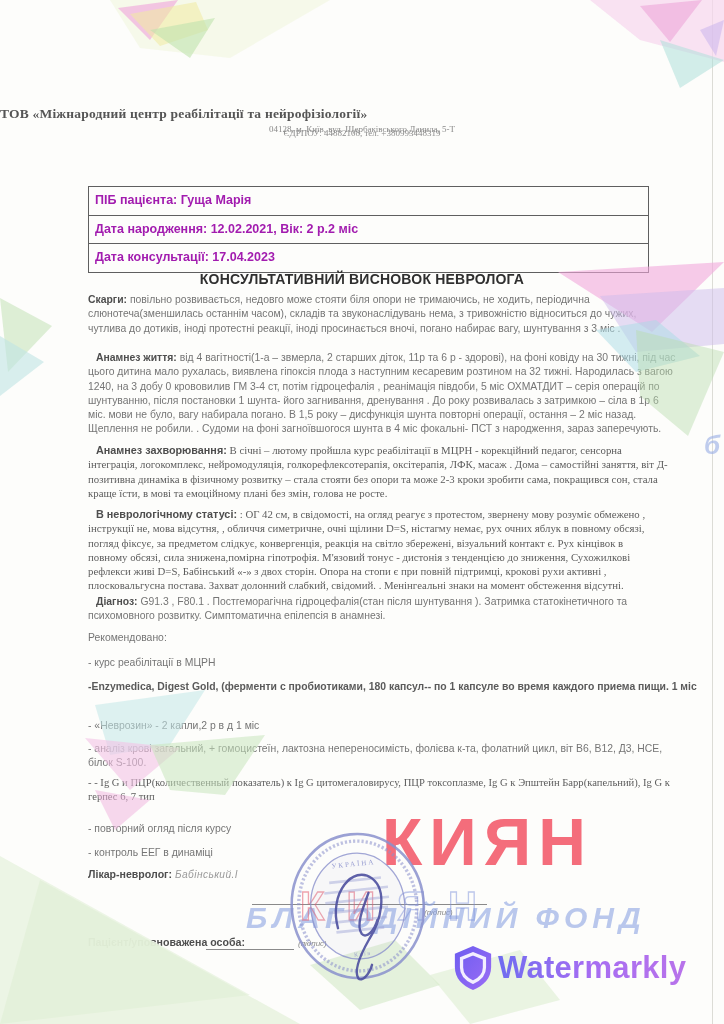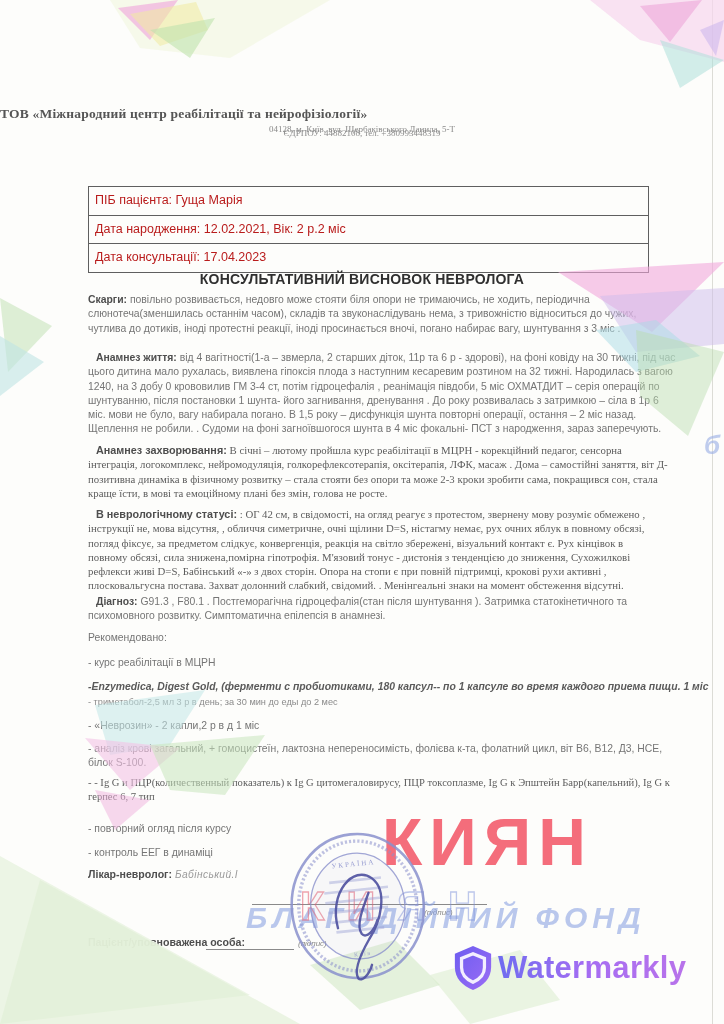--- a/index.html
+++ b/index.html
@@ -10,35 +10,35 @@
   .abs{position:absolute;}
 
   
   .org-name{top:106px;left:0;width:724px;text-align:left;font-family:"Liberation Serif",serif;
     font-weight:bold;font-size:13.5px;color:#555;letter-spacing:.2px;}
   .org-line{left:0;width:724px;text-align:center;font-family:"Liberation Serif",serif;
     font-size:9px;color:#8a8a8a;}
 
   
   .pbox{top:186px;left:88px;width:559px;border:1.4px solid #5f5f5f;}
-  .pbox-row{height:27.5px;line-height:27.5px;padding-left:6px;font-weight:normal;
-    font-size:12.5px;color:#b91c1c;border-bottom:1.4px solid #5f5f5f;}
+  .pbox-row{height:27.5px;line-height:27.5px;padding-left:6px;font-weight:bold;
+    font-size:12.5px;color:#a21caf;border-bottom:1.4px solid #5f5f5f;}
   .pbox-row:last-child{border-bottom:none;}
 
   .doc-title{top:271px;left:0;width:724px;text-align:center;font-weight:bold;
     font-size:14px;color:#2f2f2f;letter-spacing:.2px;}
 
   
   .para{left:88px;font-size:10.4px;line-height:14.3px;color:#757575;}
   .para .lead{font-weight:bold;color:#4e4e4e;}
   .para .lead-serif{font-family:Liberation Sans, sans-serif;font-weight:bold;color:#4e4e4e;margin-left:8px;}
   .para-serif{font-family:"Liberation Serif",serif;font-size:10.8px;color:#5d5d5d;}
 
   .rec{left:88px;font-size:10.4px;line-height:13.5px;color:#757575;}
-  .rec-strong{color:#5a5a5a;font-weight:bold;white-space:nowrap;font-style:italic;}
+  .rec-strong{color:#5a5a5a;font-weight:bold;white-space:nowrap;}
   .rec-small{font-size:9.2px;color:#8a8a8a;white-space:nowrap;}
   .rec-serif{font-family:"Liberation Serif",serif;font-size:10.6px;color:#5d5d5d;}
 
   .doctor-label{font-weight:bold;font-size:10.6px;color:#4e4e4e;}
   .doctor-name{font-style:italic;font-size:10.2px;color:#9a9a9a;letter-spacing:.4px;}
   .sig-line{height:0;border-top:1px solid #8a8a8a;}
   .pidpys{font-style:italic;font-size:8px;color:#8a8a8a;}
   .patient-label{font-size:10.6px;font-weight:bold;color:#4e4e4e;}
 
   
@@ -136,21 +136,20 @@
 
   <p class="abs para content" style="top:595px;width:592px;margin:0;">
     <span class="lead-serif">Діагноз:</span>
     <span>G91.3 , F80.1 . Постгеморагічна гідроцефалія(стан після шунтування ). Затримка статокінетичного та психомовного розвитку. Симптоматична епілепсія в анамнезі.</span>
   </p>
 
   <div class="abs para content lead-serif" style="top:631px;">Рекомендовано:</div>
 
   <div class="abs rec content" style="top:656px;">- курс реабілітації в МЦРН</div>
   <div class="abs rec rec-strong content" style="top:680px;">-Enzymedica, Digest Gold, (ферменти  с пробиотиками, 180 капсул-- по 1 капсуле во время каждого приема пищи. 1 міс</div>
-  <div class="abs rec rec-small content" style="top:696px;">- триметабол-2,5 мл 3 р в день; за 30 мин до еды до 2 мес</div>
   <div class="abs rec content" style="top:719px;">- «Неврозин» - 2 капли,2 р в д  1 міс</div>
   <div class="abs rec content" style="top:742px;width:586px;">- аналіз крові загальний, + гомоцистеїн, лактозна непереносимість, фолієва к-та, фолатний цикл, віт В6, В12, Д3, НСЕ, білок S-100.</div>
   <div class="abs rec rec-serif content" style="top:776px;width:582px;">- - Ig G и ПЦР(количественный показатель) к Ig G цитомегаловирусу, ПЦР токсоплазме,  Ig G к Эпштейн Барр(капельний), Ig G к герпес 6, 7 тип</div>
   <div class="abs rec content" style="top:822px;">- повторний огляд після курсу</div>
   <div class="abs rec content" style="top:846px;">- контроль ЕЕГ в динаміці</div>
 
   <div class="abs doctor-label content" style="top:868px;left:88px;">Лікар-невролог:</div>
   <div class="abs doctor-name content" style="top:869px;left:175px;">Бабінський.І</div>
   <div class="abs sig-line content" style="top:904px;left:252px;width:235px;"></div>
   <div class="abs pidpys content" style="top:908px;left:424px;">(підпис)</div>

